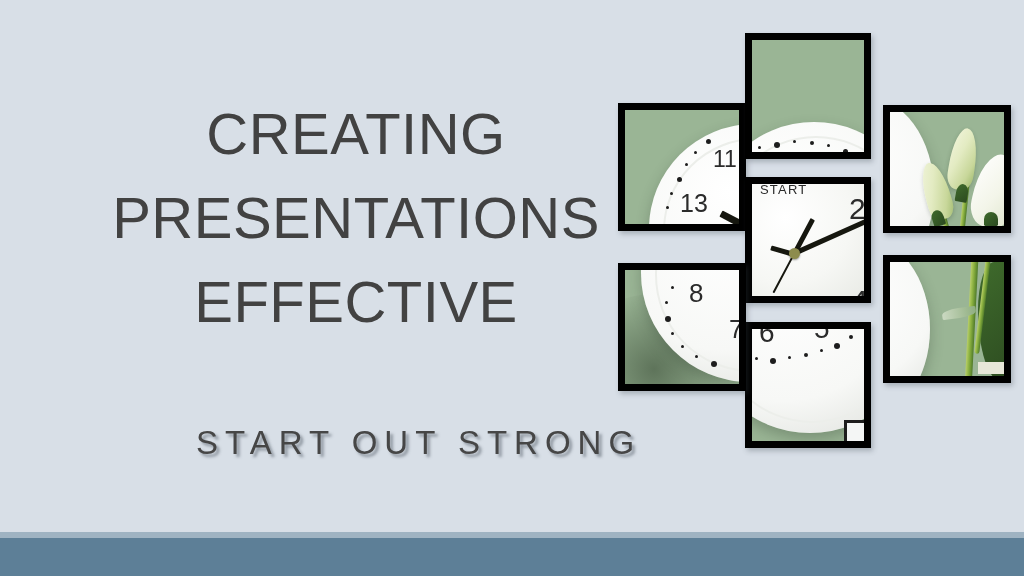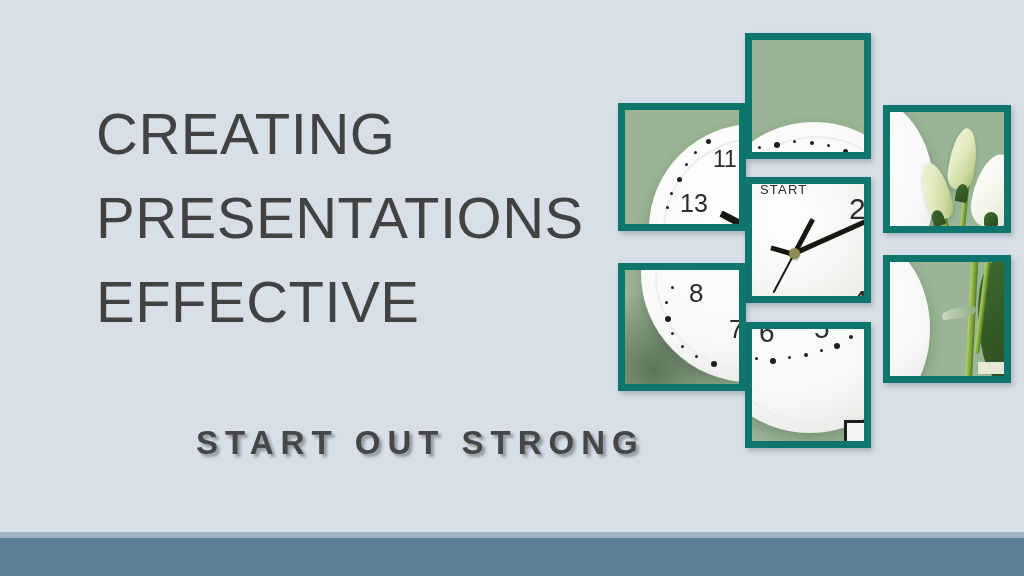--- a/index.html
+++ b/index.html
@@ -15,35 +15,36 @@
     background: #d8dfe7;
     font-family: "Liberation Sans", sans-serif;
   }
 
   
   #title-block {
     position: absolute;
     left: 96px;
     top: 92px;
     width: 520px;
+    text-align: center;
   }
   .title-line {
     font-size: 58px;
     line-height: 84px;
     font-weight: 400;
     color: #424242;
     letter-spacing: 0.5px;
     white-space: nowrap;
   }
   #subtitle {
     position: absolute;
     left: 196px;
     top: 424px;
     font-size: 33px;
-    font-weight: bold;
+    font-weight: normal;
     letter-spacing: 7px;
     color: #464646;
     text-shadow: 3px 3px 3px rgba(80,90,100,0.55);
     white-space: nowrap;
   }
 
   
   #bottom-strip {
     position: absolute;
     left: 0;
@@ -64,21 +65,21 @@
   
   #collage {
     position: absolute;
     left: 600px;
     top: 20px;
     width: 424px;
     height: 440px;
   }
   .frame {
     position: absolute;
-    border: 7px solid #0f766e;
+    border: 7px solid #000000;
     box-sizing: border-box;
     background: #9ab595;
     overflow: hidden;
     box-shadow: 2px 3px 5px rgba(60,70,80,0.30);
   }
   .frame .inner {
     position: absolute;
     inset: 0;
     overflow: hidden;
     background: #9ab595;

